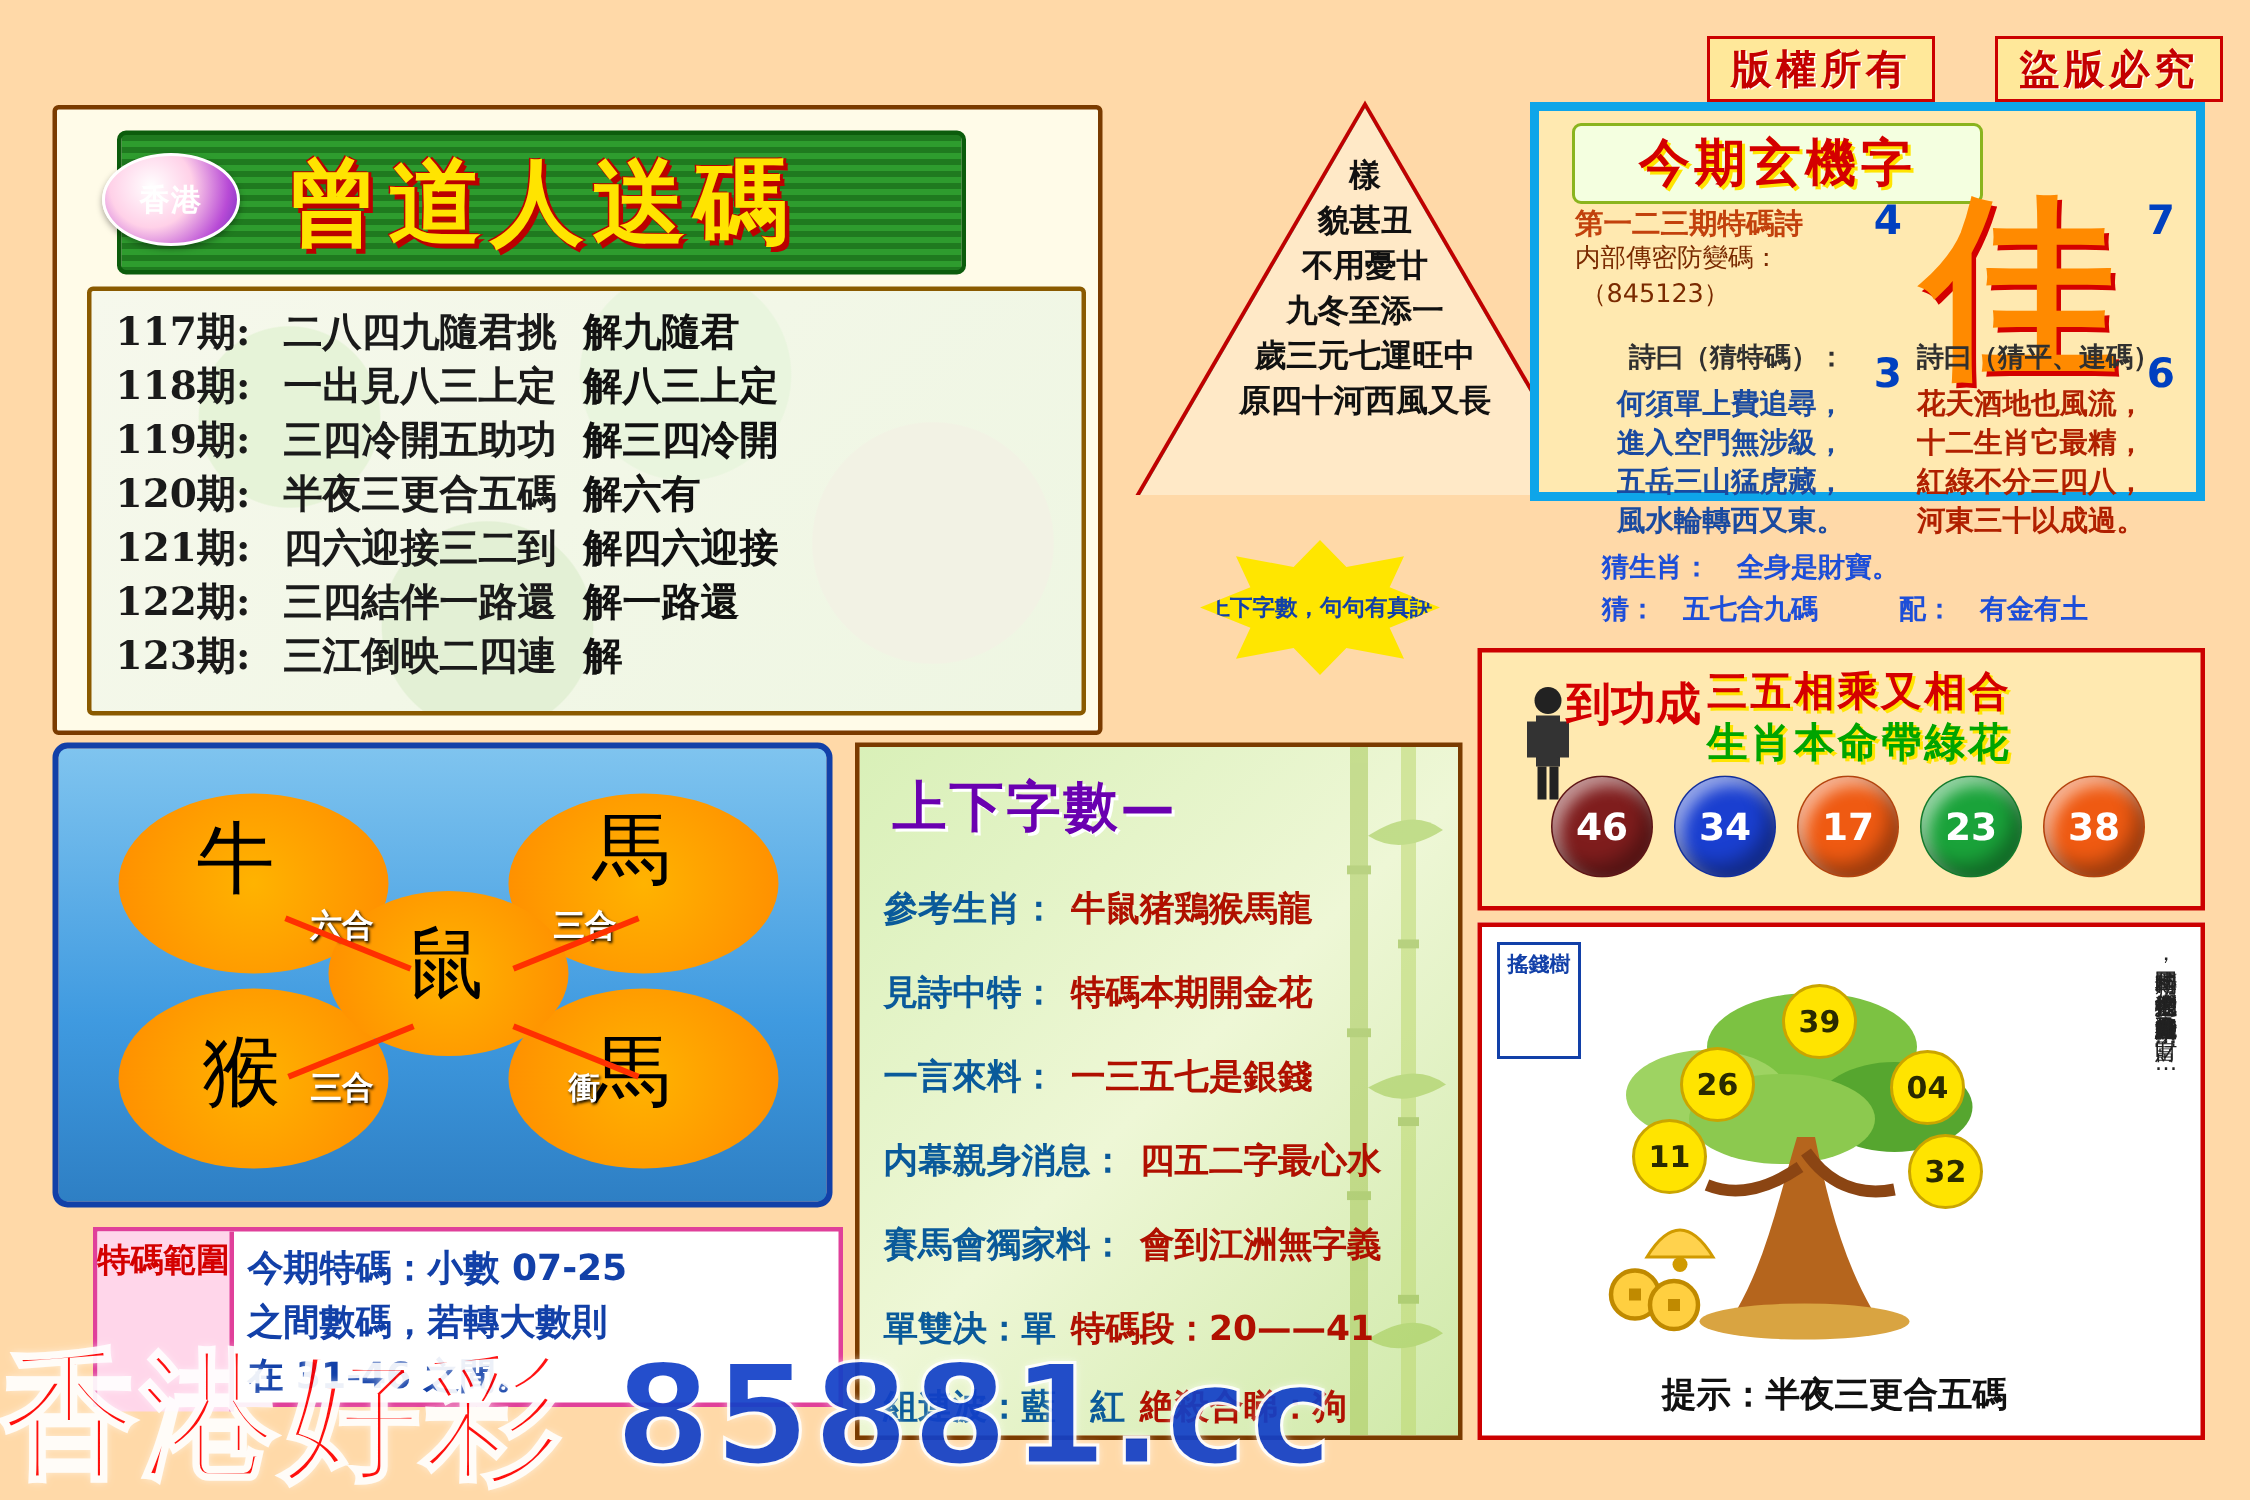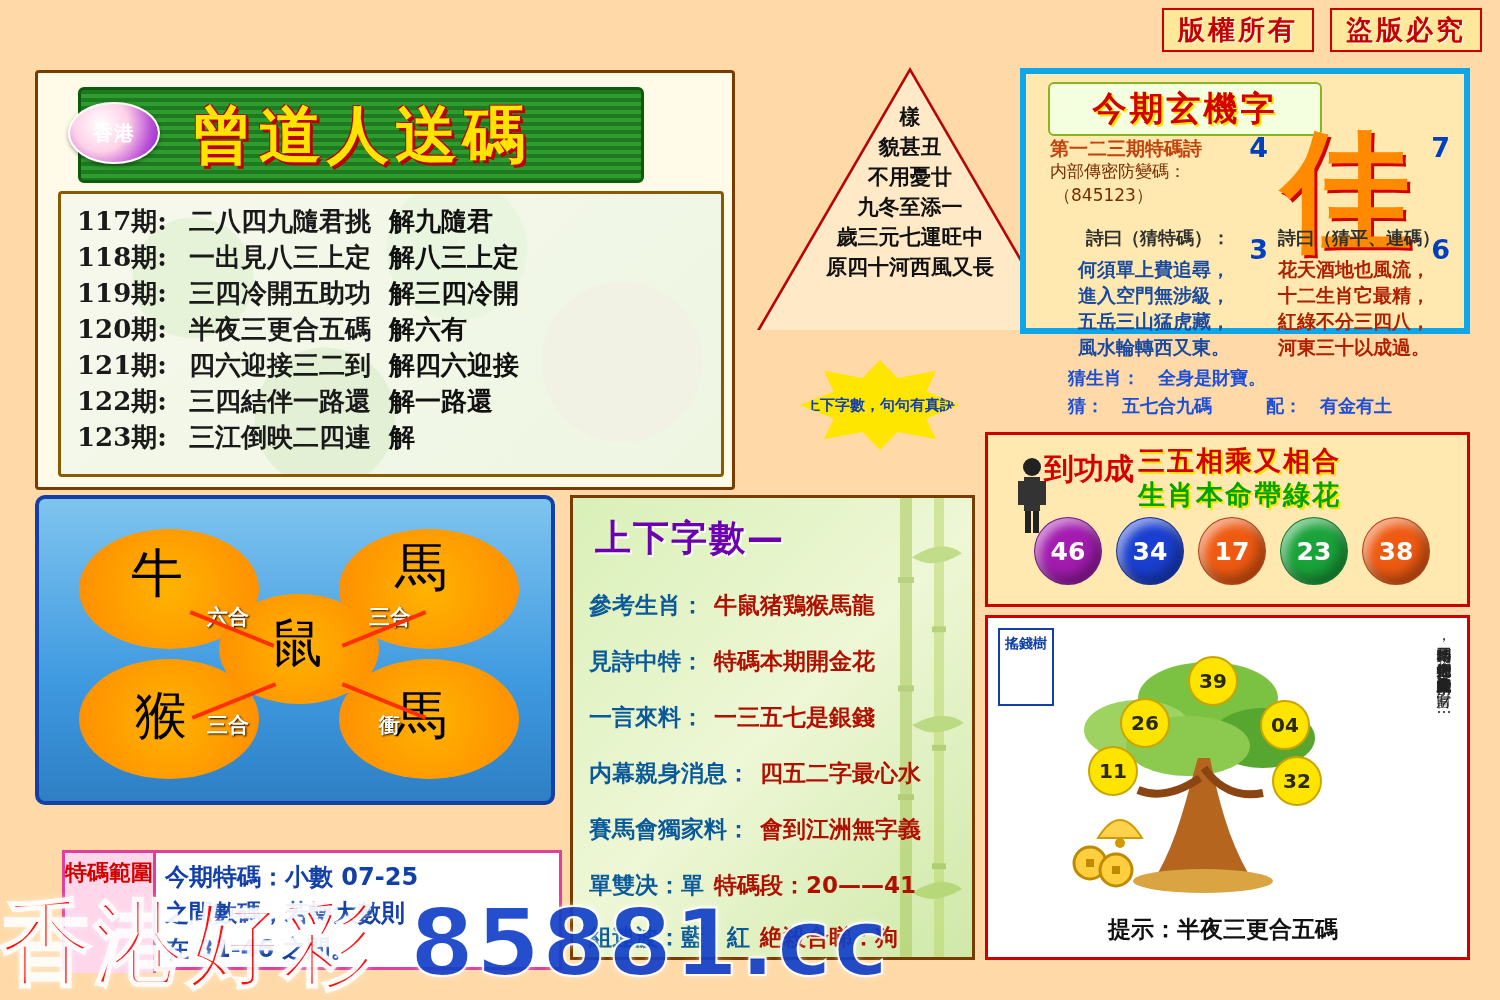--- a/index.html
+++ b/index.html
@@ -3,21 +3,21 @@
 <meta charset="utf-8">
 <style>
   html,body{margin:0;padding:0;}
   body{
     width:1500px;height:1000px;overflow:hidden;
     background:#ffd9a8;
     font-family:"DejaVu Sans","Liberation Sans",sans-serif;
     position:relative;
   }
   
-  .copy-wrap{position:absolute;top:8px;right:18px;display:flex;gap:16px;}
+  .copy-wrap{position:absolute;top:24px;right:18px;display:flex;gap:40px;}
   .copy-box{
     background:#ffe89a;border:2px solid #c00;padding:2px 14px;
     color:#c40000;font-size:27px;font-weight:bold;letter-spacing:3px;
     font-family:"DejaVu Sans",sans-serif;
     text-shadow:1px 1px 0 #fff;
   }
   
   .panel{position:absolute;box-sizing:border-box;}
   #left-top{
     left:35px;top:70px;width:700px;height:420px;
@@ -162,21 +162,21 @@
     background:linear-gradient(180deg,#7fc4ef,#3f9ae0 60%,#2e7fc4);
     overflow:hidden;
   }
   .blob{position:absolute;border-radius:50%;background:radial-gradient(circle,#ffb300,#ff8a00);}
   .zlabel{position:absolute;color:#fff;font-size:21px;font-weight:bold;text-shadow:1px 1px 2px #000;}
   .animal{position:absolute;font-size:52px;line-height:1;}
   .arrow{position:absolute;height:4px;background:#ff3000;}
   
   #pinkbox{
     left:62px;top:818px;width:500px;height:120px;
-    border:3px solid #e0409a;background:#fff;margin-top:32px;
+    border:3px solid #e0409a;background:#fff;
   }
   .pink-tag{
     position:absolute;left:0;top:0;width:88px;height:100%;
     background:#ffd6ea;border-right:3px solid #e0409a;
     color:#d40000;font-size:22px;font-weight:bold;text-align:center;line-height:28px;padding-top:6px;
   }
   .pink-lines{position:absolute;left:100px;top:6px;font-size:24px;line-height:36px;color:#1240a8;font-weight:bold;}
   
   #pred{
     left:570px;top:495px;width:405px;height:465px;
@@ -303,21 +303,21 @@
     <rect x="12" y="22" width="16" height="34" fill="#333"></rect>
     <rect x="6" y="26" width="8" height="24" fill="#333"></rect>
     <rect x="26" y="26" width="8" height="24" fill="#333"></rect>
     <rect x="13" y="56" width="6" height="22" fill="#222"></rect>
     <rect x="21" y="56" width="6" height="22" fill="#222"></rect>
   </svg>
   <div class="cheng">到功成</div>
   <div class="balls-title1">三五相乘又相合</div>
   <div class="balls-title2">生肖本命帶綠花</div>
   <div class="ball-row">
-    <div class="ball" id="b0" style="background: #a21caf;">46</div>
+    <div class="ball" id="b0" style="background: #7f1d1d;">46</div>
     <div class="ball" id="b1" style="background: rgb(26, 63, 208);">34</div>
     <div class="ball" id="b2" style="background: rgb(239, 90, 18);">17</div>
     <div class="ball" id="b3" style="background: rgb(26, 163, 58);">23</div>
     <div class="ball" id="b4" style="background: rgb(239, 90, 18);">38</div>
   </div>
 </div>
 
 <div class="panel" id="tree">
   <div class="tree-tag">搖錢樹</div>
   <div class="tree-side">相傳三國時期，人們把錢幣挂在樹上，就能夠給自己及家人帶來好運，財富……</div>

